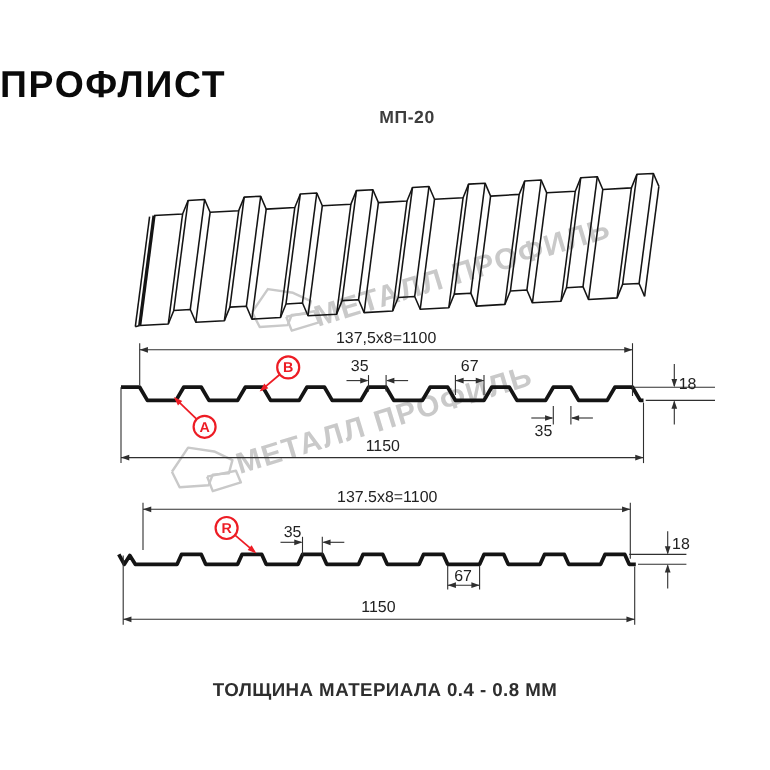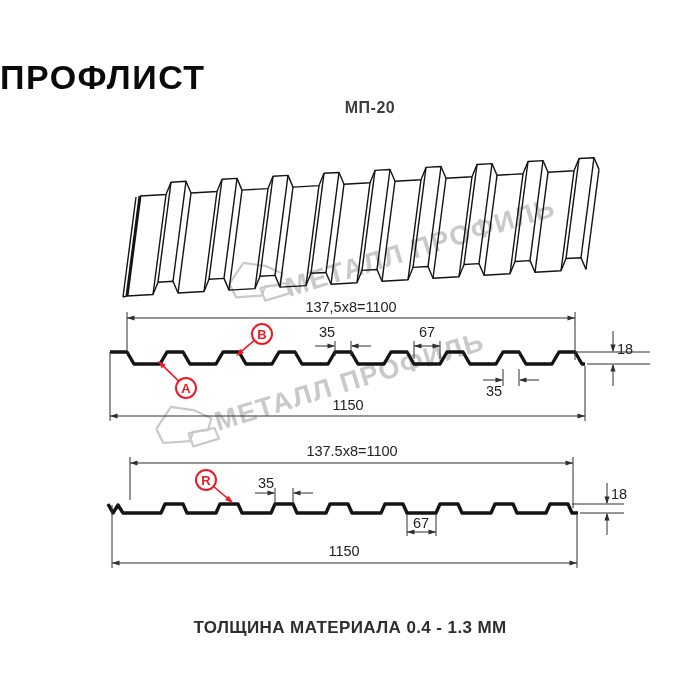--- a/index.html
+++ b/index.html
@@ -11,21 +11,21 @@
       font-size:16px;font-weight:600;letter-spacing:.5px;color:#3d3d3d;padding-left:20px;}
   .page-footer{position:absolute;top:618px;left:0;width:700px;text-align:center;
       font-size:17px;font-weight:600;letter-spacing:.4px;color:#2e2e2e;}
   svg{position:absolute;top:0;left:0;}
 </style>
 </head>
 <body>
 
 <div class="page-title">ПРОФЛИСТ</div>
 <div class="page-subtitle">МП-20</div>
-<div class="page-footer">ТОЛЩИНА МАТЕРИАЛА 0.4 - 1.3 ММ</div>
+<div class="page-footer">ТОЛЩИНА МАТЕРИАЛА 0.4 - 0.8 ММ</div>
 
 <svg id="draw" width="700" height="700" viewBox="0 0 700 700">
     <g>
       <path d="M229.2 283.8 L243.5 262.8 L266.4 266.2 L282.6 273.8 L279.5 285.1 L265.2 286.4 L261.5 295.6 L236.1 297.3 L229.2 283.8" fill="none" stroke="#c9c9c9" stroke-width="2.2" stroke-linejoin="round"></path>
       <path d="M260.2 288.0 L285.7 283.0 L290.0 293.1 L265.2 300.6 L260.2 288.0" fill="none" stroke="#c9c9c9" stroke-width="2.2" stroke-linejoin="round"></path>
       <text x="0" y="0" font-size="27" text-anchor="start" font-family="&quot;Liberation Sans&quot;,sans-serif" font-weight="700" fill="#c9c9c9" transform="translate(289 297) rotate(-17)" letter-spacing="1.5">МЕТАЛЛ ПРОФИЛЬ</text>
       <path d="M156.3 428.9 L171.0 406.9 L194.7 410.4 L211.3 418.3 L208.1 430.2 L193.4 431.5 L189.6 441.2 L163.3 443.0 L156.3 428.9" fill="none" stroke="#c9c9c9" stroke-width="2.2" stroke-linejoin="round"></path>
       <path d="M188.3 433.3 L214.5 428.0 L219.0 438.6 L193.4 446.5 L188.3 433.3" fill="none" stroke="#c9c9c9" stroke-width="2.2" stroke-linejoin="round"></path>
       <text x="0" y="0" font-size="27" text-anchor="start" font-family="&quot;Liberation Sans&quot;,sans-serif" font-weight="700" fill="#c9c9c9" transform="translate(218 431) rotate(-17)" letter-spacing="1.5">МЕТАЛЛ ПРОФИЛЬ</text>
     </g>

